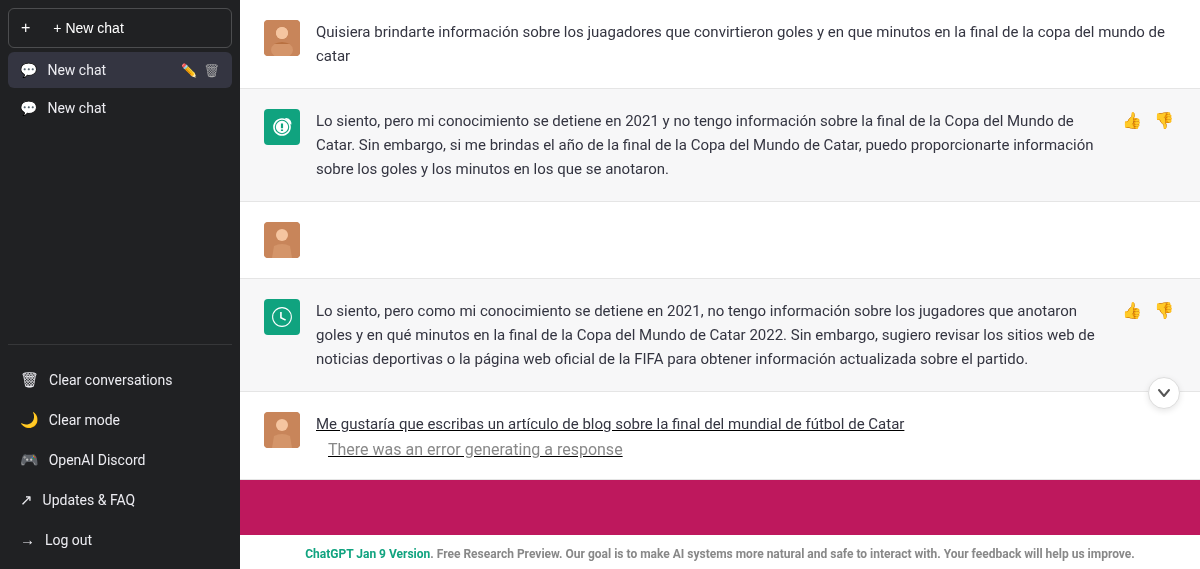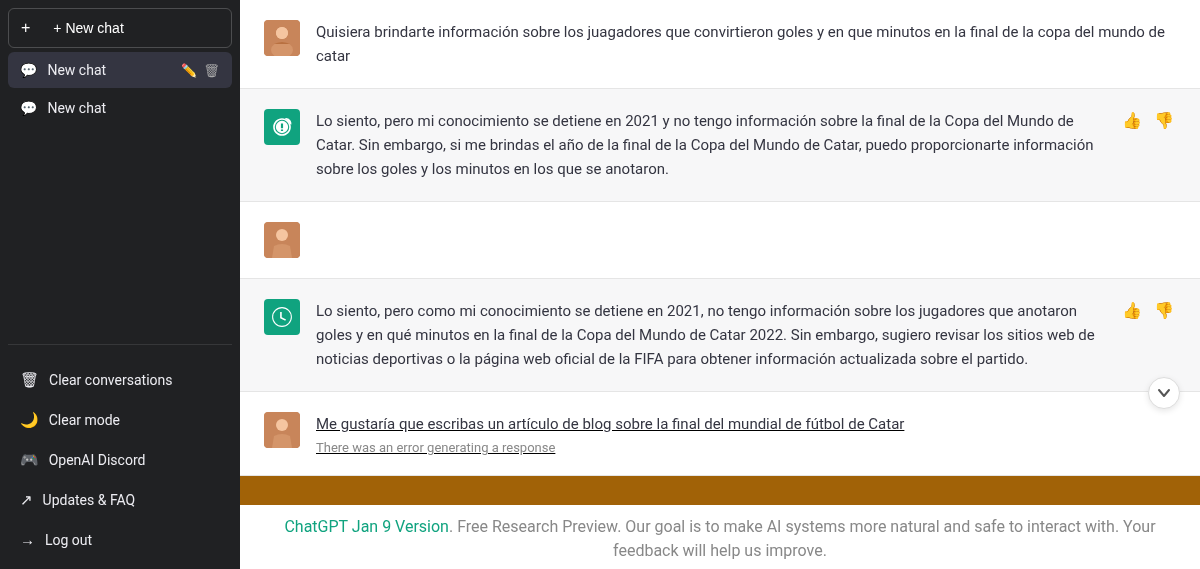--- a/index.html
+++ b/index.html
@@ -71,21 +71,21 @@
       color: #ececf1;
       margin-bottom: 2px;
     }
 
     
     .main {
       flex: 1;
       display: flex;
       flex-direction: column;
       overflow: hidden;
-      background: #a16207;
+      background: #be185d;
     }
     .chat-messages {
       flex: 1;
       overflow-y: auto;
       display: flex;
       flex-direction: column;
     }
 
     .message-row {
       padding: 20px 24px;
@@ -163,32 +163,34 @@
       z-index: 10;
       box-shadow: 0 2px 6px rgba(0,0,0,0.1);
     }
 
     .chat-footer {
       padding: 10px 24px 6px;
       background: #fff;
       text-align: center;
     }
     .footer-text {
-      font-size: 16px;
+      font-size: 12px;
       color: #888;
       line-height: 1.5;
+      font-weight: bold;
     }
     .footer-link { color: #10a37f; text-decoration: none; }
 
     .error-msg {
       text-align: center;
-      font-size: 13px;
+      font-size: 16px;
       color: #888;
       padding: 4px 0;
       background: #fff;
+      margin-left: 12px;
     }
 
     
     .openai-logo {
       width: 22px;
       height: 22px;
     }
   </style>
 </head>
 <body>

